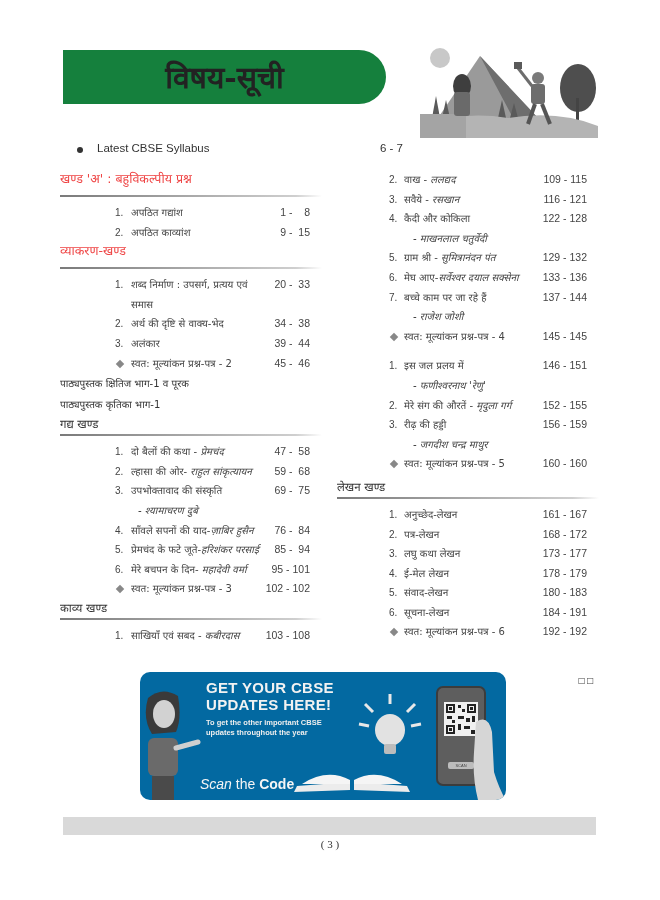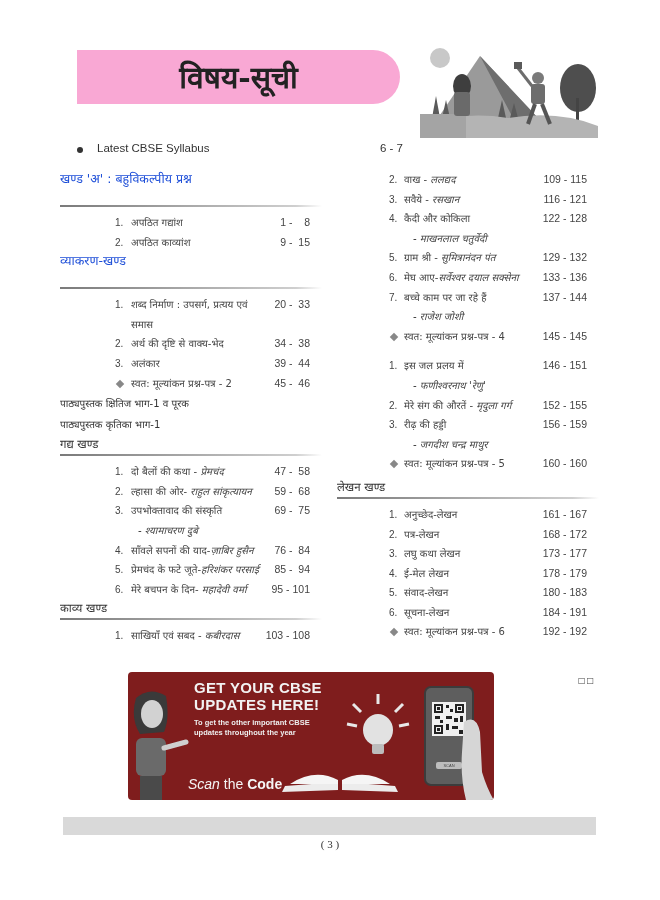--- a/index.html
+++ b/index.html
@@ -1,21 +1,21 @@
 <!DOCTYPE html>
 <html><head>
 <meta charset="utf-8">
 <style>
   * { box-sizing: border-box; margin: 0; padding: 0; }
   html, body { width: 660px; height: 900px; background: #ffffff; overflow: hidden; }
   body { position: relative; font-family: "DejaVu Sans", "Liberation Sans", sans-serif; color: #3a3a3a; }
 
   .title-banner {
     position: absolute; left: 63px; top: 50px; width: 323px; height: 54px;
-    background: #f9a8d4; border-radius: 0 27px 27px 0; margin-left: 14px;
+    background: #15803d; border-radius: 0 27px 27px 0;
   }
   .title-text {
     position: absolute; left: 0; width: 100%; top: 6px; text-align: center;
     font-family: "DejaVu Serif", serif; font-size: 30px; font-weight: bold; color: #222;
   }
 
   .illustration { position: absolute; left: 418px; top: 48px; width: 186px; height: 90px; }
 
   .syllabus-row {
     position: absolute; left: 75px; top: 142px; width: 340px; height: 16px;
@@ -23,21 +23,21 @@
   }
   .syllabus-row .bullet { position: absolute; left: 2px; top: 5px; width: 6px; height: 6px; border-radius: 50%; background: #333; }
   .syllabus-row .lbl { position: absolute; left: 22px; top: 0; }
   .syllabus-row .pg { position: absolute; left: 305px; top: 0; }
 
   .col { position: absolute; }
   .col-left { left: 60px; top: 170px; width: 262px; }
   .col-right { left: 337px; top: 170px; width: 262px; }
 
   .sec-head {
-    font-size: 12.5px; color: #1d4ed8; line-height: 18px; padding-bottom: 19px; position: relative;
+    font-size: 12.5px; color: #ef4444; line-height: 18px; padding-bottom: 9px; position: relative;
   }
   .sec-head.underline::after {
     content: ""; position: absolute; left: 0; bottom: 0; width: 100%; height: 2px;
     background: linear-gradient(to right, #7a7a7a, #cfcfcf 90%, #ffffff);
   }
   .sec-head.big { font-size: 13px; }
   .sec-plain { font-size: 10px; color: #333; line-height: 21px; }
   .sec-small { font-size: 11.5px; color: #333; line-height: 18px; padding-bottom: 3px; position: relative; }
   .sec-small.underline::after {
     content: ""; position: absolute; left: 0; bottom: 0; width: 100%; height: 2px;
@@ -54,22 +54,22 @@
   .entry.cont-author .txt { left: 78px; font-style: italic; }
 
   .col-right .entry .num { left: 52px; }
   .col-right .entry .diamond { left: 54px; }
   .col-right .entry .txt { left: 67px; text-align: right; }
   .col-right .entry.cont-author .txt { left: 76px; }
 
   .gap { height: 6px; }
 
   .promo {
-    position: absolute; left: 128px; top: 672px; width: 366px; height: 128px;
-    background: #7f1d1d; border-radius: 4px; overflow: hidden;
+    position: absolute; left: 140px; top: 672px; width: 366px; height: 128px;
+    background: #0369a1; border-radius: 10px; overflow: hidden;
   }
   .promo .headline {
     position: absolute; left: 66px; top: 7px; font-family: "Liberation Sans", sans-serif;
     font-weight: bold; color: #f2f2f2; font-size: 15px; line-height: 17px; letter-spacing: 0.3px;
   }
   .promo .sub {
     position: absolute; left: 66px; top: 46px; font-family: "Liberation Sans", sans-serif;
     font-weight: bold; color: #eeeeee; font-size: 7.5px; line-height: 10px;
   }
   .promo .scan {
@@ -212,20 +212,25 @@
   </div>
   <div class="entry">
     <span class="num">5.</span>
     <span class="txt"><span>प्रेमचंद के फटे जूते-</span><i>हरिशंकर परसाई</i></span>
     <span class="pg">85 -  94</span>
   </div>
   <div class="entry">
     <span class="num">6.</span>
     <span class="txt"><span>मेरे बचपन के दिन- </span><i>महादेवी वर्मा</i></span>
     <span class="pg">95 - 101</span>
+  </div>
+  <div class="entry">
+    <span class="diamond"></span>
+    <span class="txt">स्वत: मूल्यांकन प्रश्न-पत्र - 3</span>
+    <span class="pg">102 - 102</span>
   </div>
 
   <div class="sec-small underline">काव्य खण्ड</div>
   <div class="gap"></div>
   <div class="entry">
     <span class="num">1.</span>
     <span class="txt"><span>साखियाँ एवं सबद - </span><i>कबीरदास</i></span>
     <span class="pg">103 - 108</span>
   </div>
 </div>

